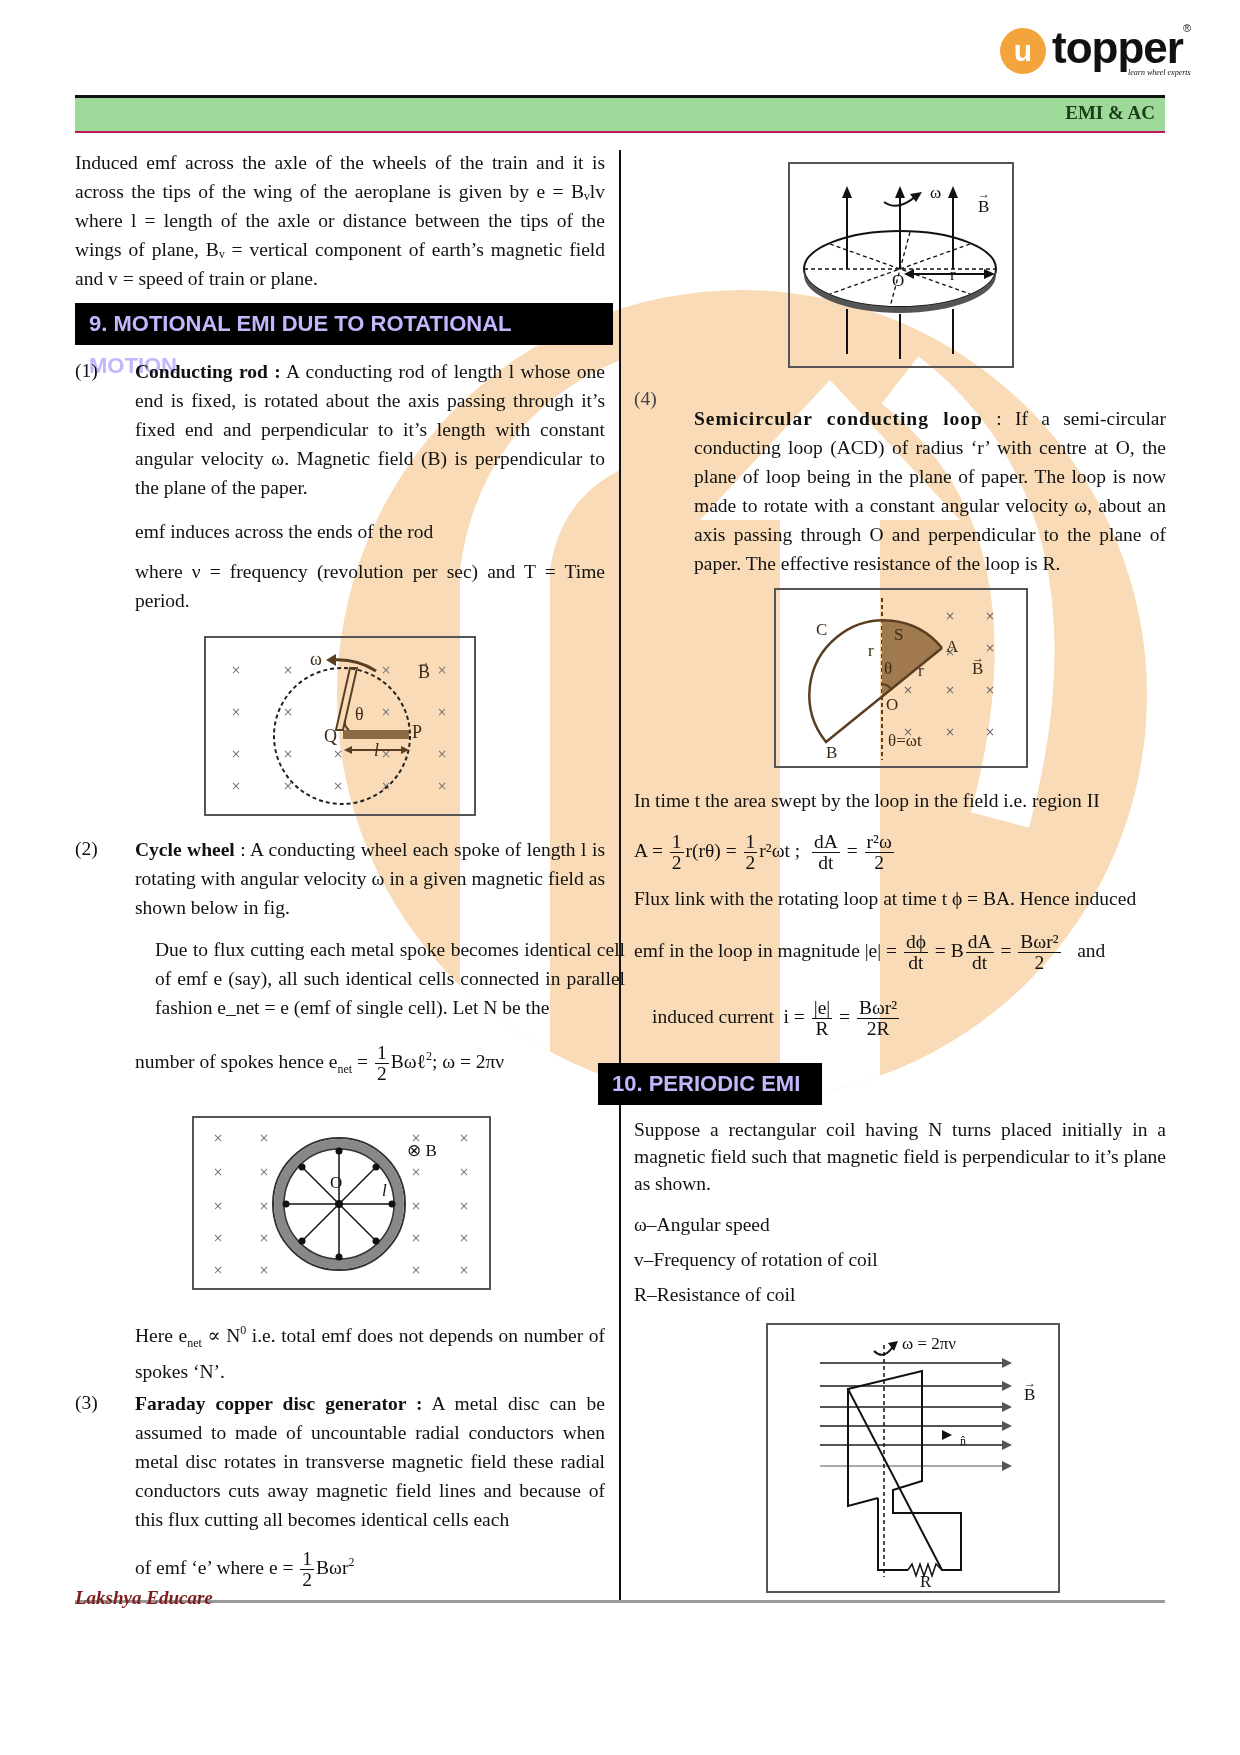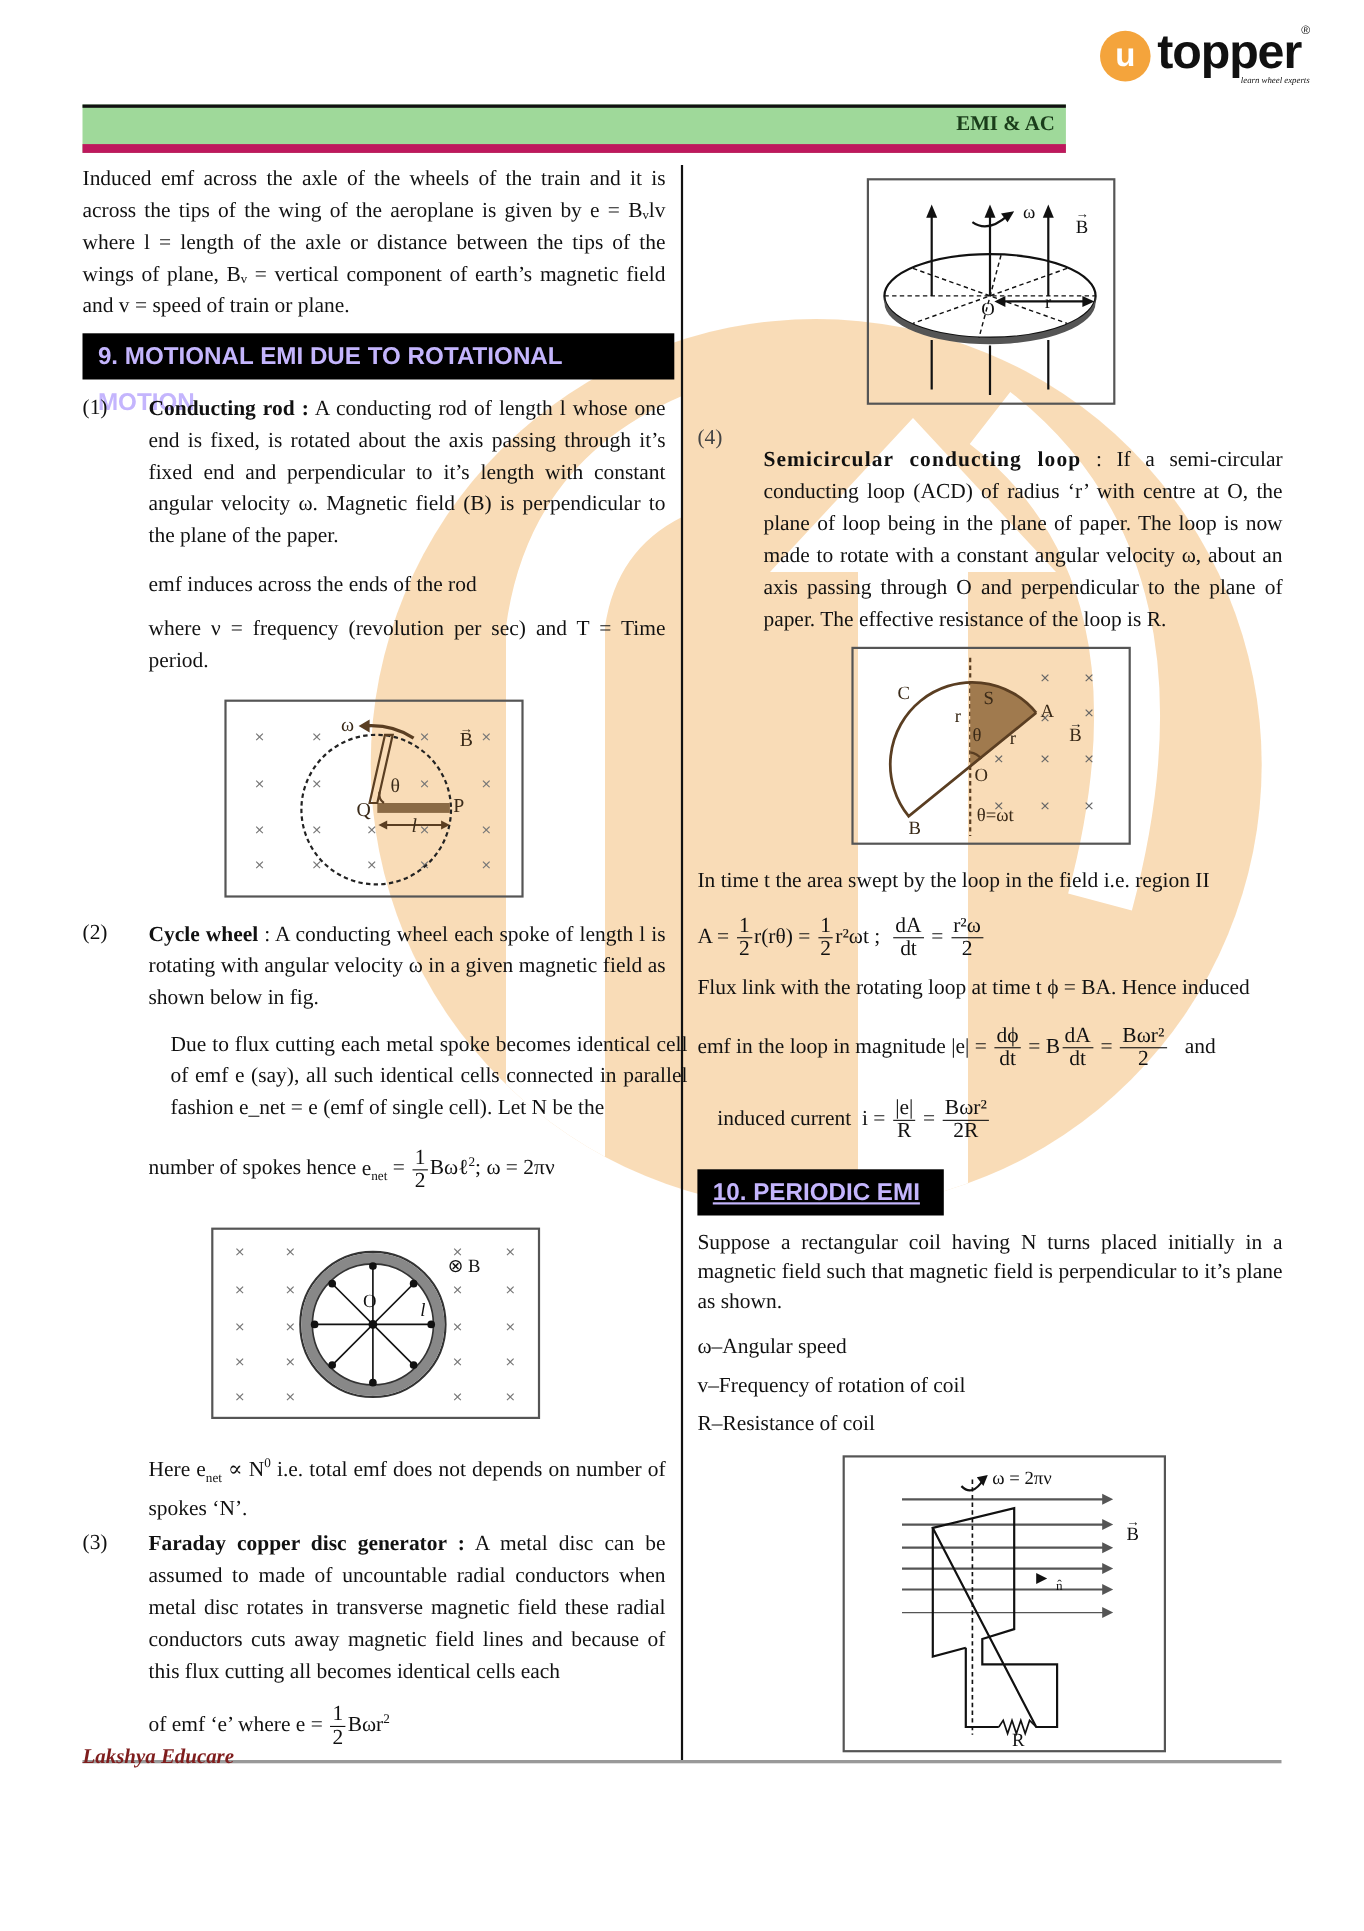--- a/index.html
+++ b/index.html
@@ -5,21 +5,21 @@
   html,body{margin:0;padding:0;background:#fff;}
   body{width:1240px;height:1755px;position:relative;overflow:hidden;font-family:"Liberation Serif","DejaVu Serif",serif;color:#111;}
   .watermark{position:absolute;left:0;top:0;width:1240px;height:1755px;pointer-events:none;z-index:0;}
   .content{position:absolute;left:0;top:0;width:1240px;height:1755px;z-index:1;}
   .logo{position:absolute;left:1000px;top:20px;width:200px;height:62px;}
   .logo-circle{position:absolute;left:0;top:8px;width:46px;height:46px;border-radius:50%;background:#f4a43c;}
   .logo-u{position:absolute;left:0;top:8px;width:46px;height:46px;color:#fff;font-family:"Liberation Sans",sans-serif;font-weight:bold;font-size:30px;line-height:46px;text-align:center;}
   .logo-text{position:absolute;left:52px;top:2px;font-family:"Liberation Sans",sans-serif;font-weight:bold;font-size:44px;letter-spacing:-1px;color:#111;line-height:52px;}
   .logo-reg{position:absolute;left:183px;top:2px;font-family:"Liberation Sans",sans-serif;font-size:11px;}
   .logo-tag{position:absolute;left:128px;top:48px;font-family:"Liberation Serif",serif;font-style:italic;font-size:8px;}
-  .header-bar{position:absolute;left:75px;top:95px;width:894px;height:33px;background:#9fd99a;border-top:3px solid #111;border-bottom:8px solid #be185d;}
+  .header-bar{position:absolute;left:75px;top:95px;width:1090px;height:33px;background:#9fd99a;border-top:3px solid #111;border-bottom:2px solid #be185d;}
   .header-title{position:absolute;right:10px;top:4px;font-family:"Liberation Serif",serif;font-weight:bold;font-size:19px;color:#1a3d1a;}
   .col-divider{position:absolute;left:619px;top:150px;width:2px;height:1452px;background:#111;}
   .p{position:absolute;font-size:19.5px;line-height:29px;text-align:justify;}
   .sec-head{position:absolute;background:#000;color:#c4b5fd;font-family:"Liberation Sans",sans-serif;font-size:22px;font-weight:bold;padding:0 14px;line-height:42px;height:42px;}
   .num{position:absolute;font-size:19.5px;}
   b{font-weight:bold;}
   .frac{display:inline-block;vertical-align:middle;text-align:center;line-height:20px;margin:0 2px;}
   .frac > span{display:block;}
   .frac .n{border-bottom:1px solid #111;padding:0 2px;}
   sup{font-size:12px;}
@@ -298,21 +298,21 @@
     &nbsp;&nbsp;<span>and</span>
   </div>
   <div class="p" style="left:634px;top:998px;width:532px;text-align:left;margin-left:18px;">
     <span>induced current</span>&nbsp;
     <span>i =</span>
     <span class="frac"><span class="n">|e|</span><span>R</span></span>
     <span>=</span>
     <span class="frac"><span class="n">Bωr²</span><span>2R</span></span>
   </div>
 
-  <div class="sec-head" style="left:634px;top:1063px;width:196px;text-decoration:underline;">10.  PERIODIC EMI</div>
+  <div class="sec-head" style="left:598px;top:1063px;width:196px;">10.  PERIODIC EMI</div>
 
   <div class="p" style="left:634px;top:1116px;width:532px;line-height:27px;">Suppose a rectangular coil having N turns placed initially in a magnetic field such that magnetic field is perpendicular to it’s plane as shown.</div>
   <div class="p" style="left:634px;top:1210px;">ω–Angular  speed</div>
   <div class="p" style="left:634px;top:1245px;">v–Frequency of rotation of coil</div>
   <div class="p" style="left:634px;top:1280px;">R–Resistance of coil</div>
 
   <div class="fig" style="left:766px;top:1323px;width:264px;height:266px;padding-left:26px;">
     <svg width="264" height="266" viewBox="0 0 264 266">
       <g stroke="#555" stroke-width="2">
         <line x1="26" y1="38" x2="210" y2="38"></line>

